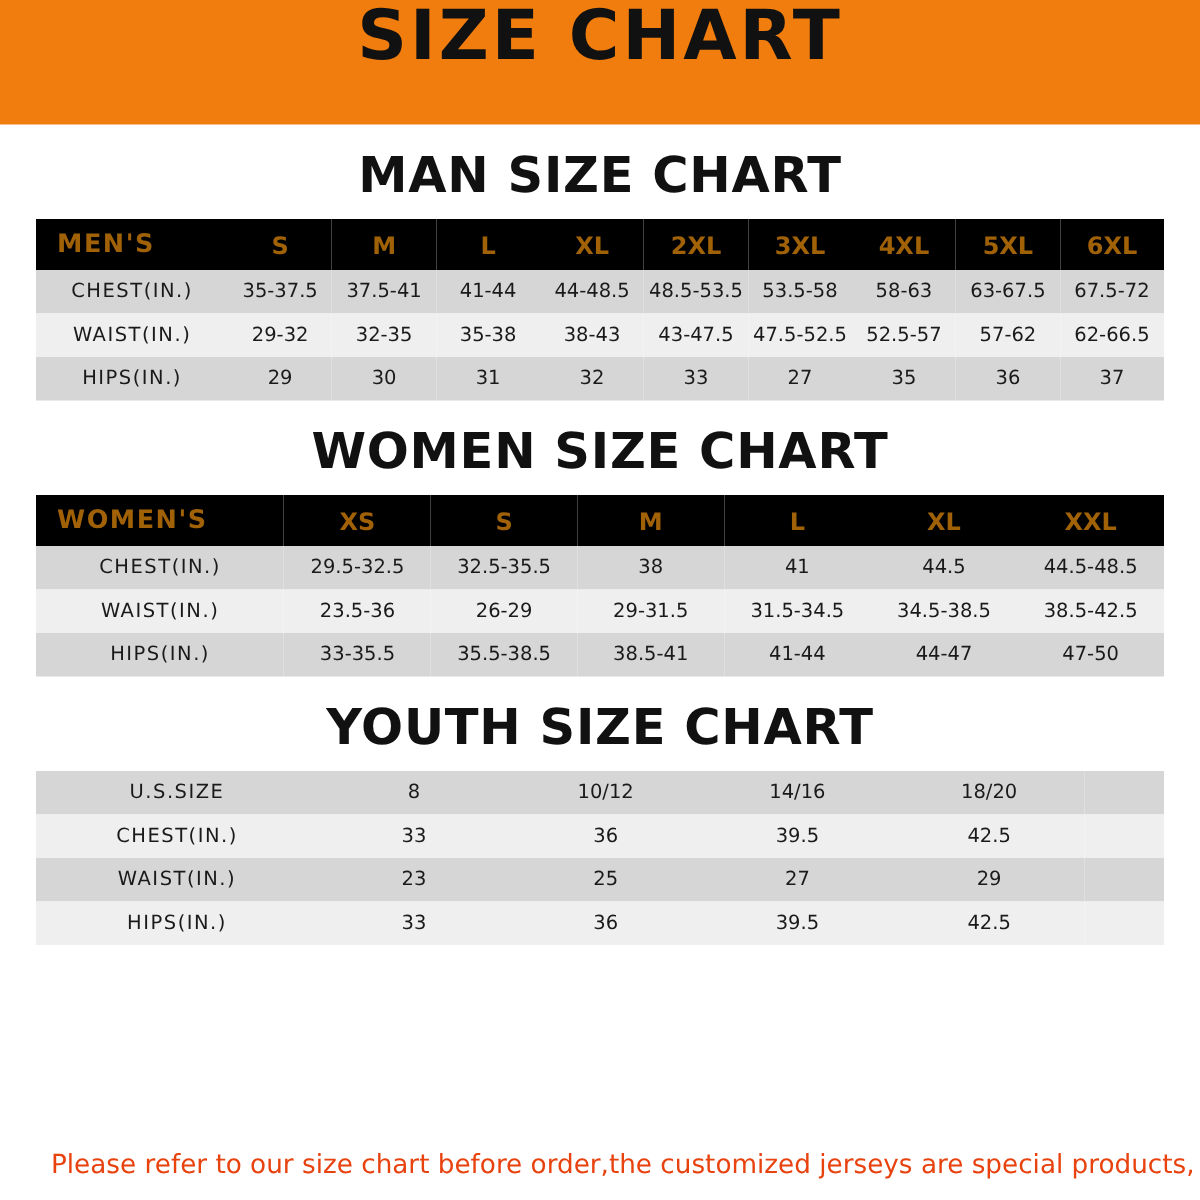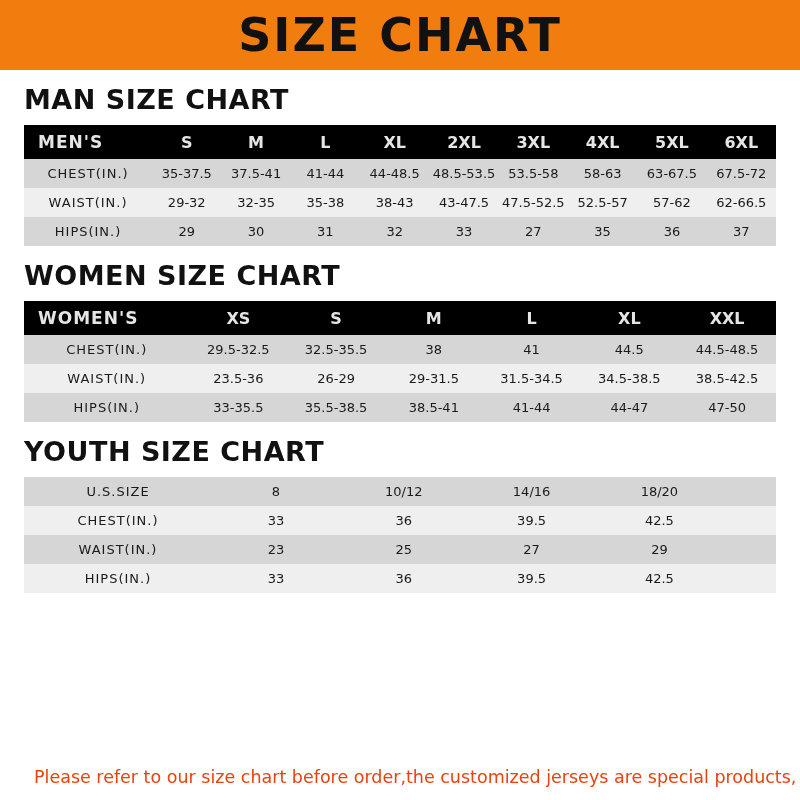--- a/index.html
+++ b/index.html
@@ -11,39 +11,39 @@
   }
   .page {
     width: 800px; height: 800px;
     position: relative;
     background: #ffffff;
     overflow: hidden;
   }
   
   .header {
     background: #f07d0e;
-    height: 70px;
+    height: 83px;
     display: flex;
-    align-items: center;
+    align-items: flex-start;
     justify-content: center;
   }
   .header-title {
     font-family: "DejaVu Sans", sans-serif;
     font-weight: bold;
     font-size: 46px;
     letter-spacing: 2px;
     color: #111111;
     line-height: 1;
   }
   
   .section { padding: 0 24px; }
   .section-title {
-    text-align: left;
+    text-align: center;
     font-weight: bold;
-    font-size: 27px;
+    font-size: 33px;
     color: #111111;
     letter-spacing: 0.5px;
     margin: 14px 0 10px 0;
     font-family: "DejaVu Sans", sans-serif;
   }
   table.chart {
     width: 100%;
     border-collapse: collapse;
     table-layout: fixed;
   }
@@ -53,21 +53,21 @@
     color: #1a1a1a;
     font-family: "DejaVu Sans", sans-serif;
     padding: 0;
     height: 29px;
     vertical-align: middle;
     white-space: nowrap;
   }
   
   tr.head { background: #000000; height: 34px; }
   tr.head th {
-    color: #e5e5e5;
+    color: #a16207;
     font-weight: bold;
     font-size: 16px;
     height: 16px;
   }
   tr.head th.rowlabel {
     text-align: left;
     padding-left: 14px;
     font-size: 17px;
     letter-spacing: 1px;
   }

